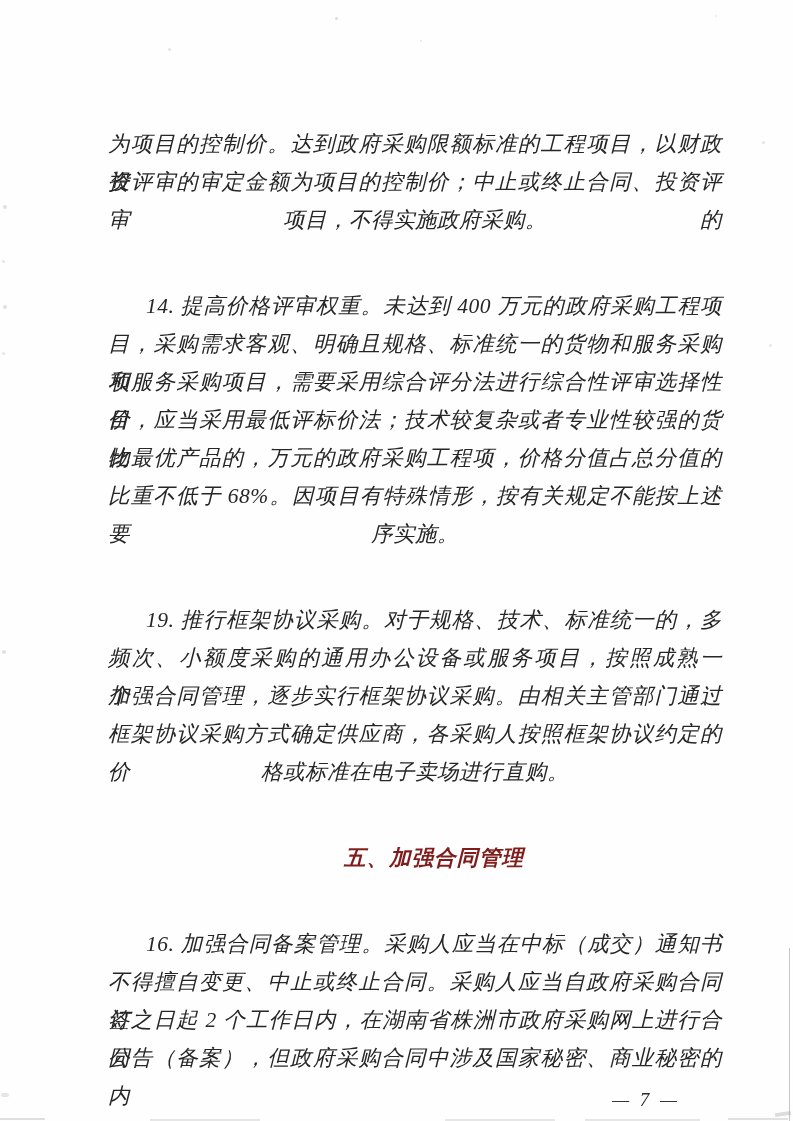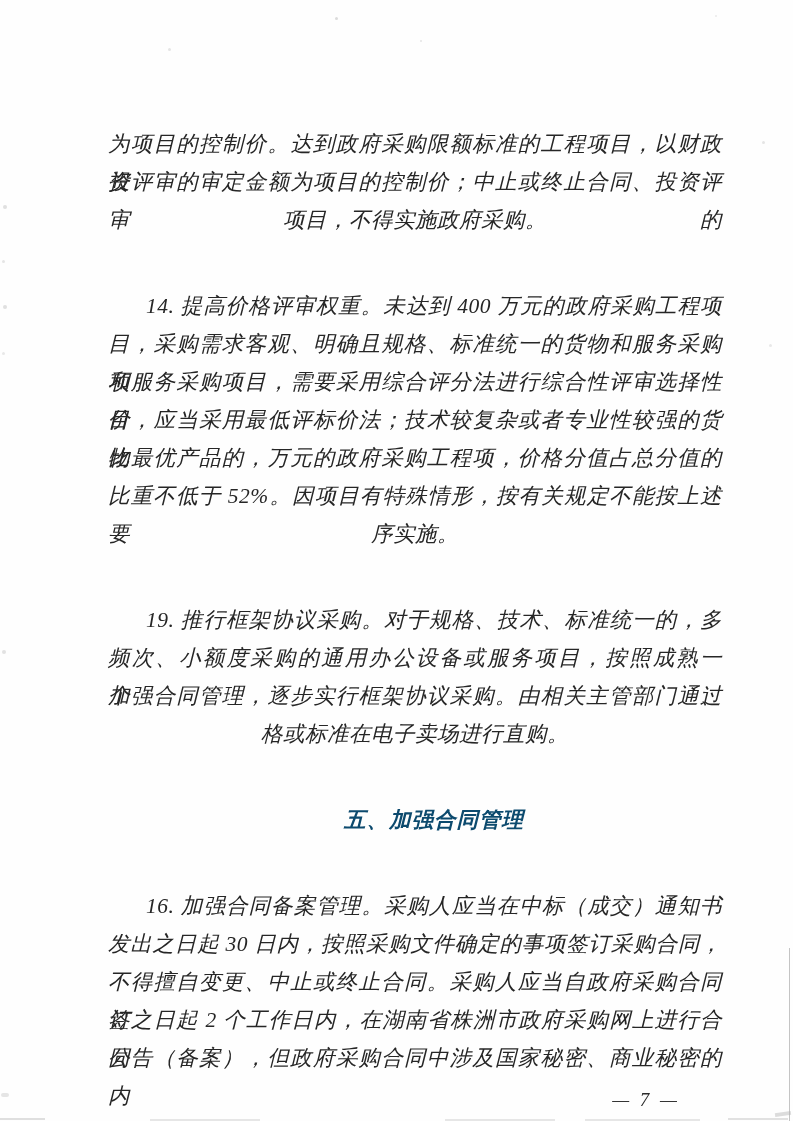--- a/index.html
+++ b/index.html
@@ -44,21 +44,21 @@
   }
   .line.indent {
     padding-left: 38px;
     margin-top: 48px;
   }
   .heading .line {
     font-family: "DejaVu Sans", "Liberation Sans", sans-serif;
     font-weight: 700;
     font-size: 21.5px;
     letter-spacing: 1px;
-    color: #0c4a6e;
+    color: #7f1d1d;
   }
   .page-number {
     margin-top: 8px;
     height: 30px;
     line-height: 30px;
     font-size: 19px;
     text-align: right;
     padding-right: 42px;
     letter-spacing: 3px;
     color: #2b2b2b;
@@ -115,35 +115,35 @@
           <div class="line stretch">为项目的控制价。达到政府采购限额标准的工程项目，以财政投</div>
           <div class="line stretch">资评审的审定金额为项目的控制价；中止或终止合同、投资评审的</div>
           <div class="line">项目，不得实施政府采购。</div>
         </div>
         <div class="block paragraph">
           <div class="line stretch indent">14. 提高价格评审权重。未达到 400 万元的政府采购工程项</div>
           <div class="line stretch">目，采购需求客观、明确且规格、标准统一的货物和服务采购项</div>
           <div class="line stretch">和服务采购项目，需要采用综合评分法进行综合性评审选择性价</div>
           <div class="line stretch">目，应当采用最低评标价法；技术较复杂或者专业性较强的货物</div>
           <div class="line stretch">比最优产品的，万元的政府采购工程项，价格分值占总分值的</div>
-          <div class="line stretch">比重不低于 52%。因项目有特殊情形，按有关规定不能按上述要</div>
+          <div class="line stretch">比重不低于 68%。因项目有特殊情形，按有关规定不能按上述要</div>
           <div class="line">序实施。</div>
         </div>
         <div class="block paragraph">
           <div class="line stretch indent">19. 推行框架协议采购。对于规格、技术、标准统一的，多</div>
           <div class="line stretch">频次、小额度采购的通用办公设备或服务项目，按照成熟一个、</div>
           <div class="line stretch">加强合同管理，逐步实行框架协议采购。由相关主管部门通过</div>
+          <div class="line stretch">框架协议采购方式确定供应商，各采购人按照框架协议约定的价</div>
           <div class="line">格或标准在电子卖场进行直购。</div>
         </div>
         <div class="block heading">
           <div class="line indent">五、加强合同管理</div>
         </div>
         <div class="block paragraph">
           <div class="line stretch indent">16. 加强合同备案管理。采购人应当在中标（成交）通知书</div>
-          <div class="line stretch">发出之日起 30 日内，按照采购文件确定的事项签订采购合同，</div>
           <div class="line stretch">不得擅自变更、中止或终止合同。采购人应当自政府采购合同签</div>
           <div class="line stretch">订之日起 2 个工作日内，在湖南省株洲市政府采购网上进行合同</div>
           <div class="line stretch">公告（备案），但政府采购合同中涉及国家秘密、商业秘密的内</div>
         </div>
       </div>
     <div class="page-number">— 7 —</div>
   </div>
 
 </div>
 

